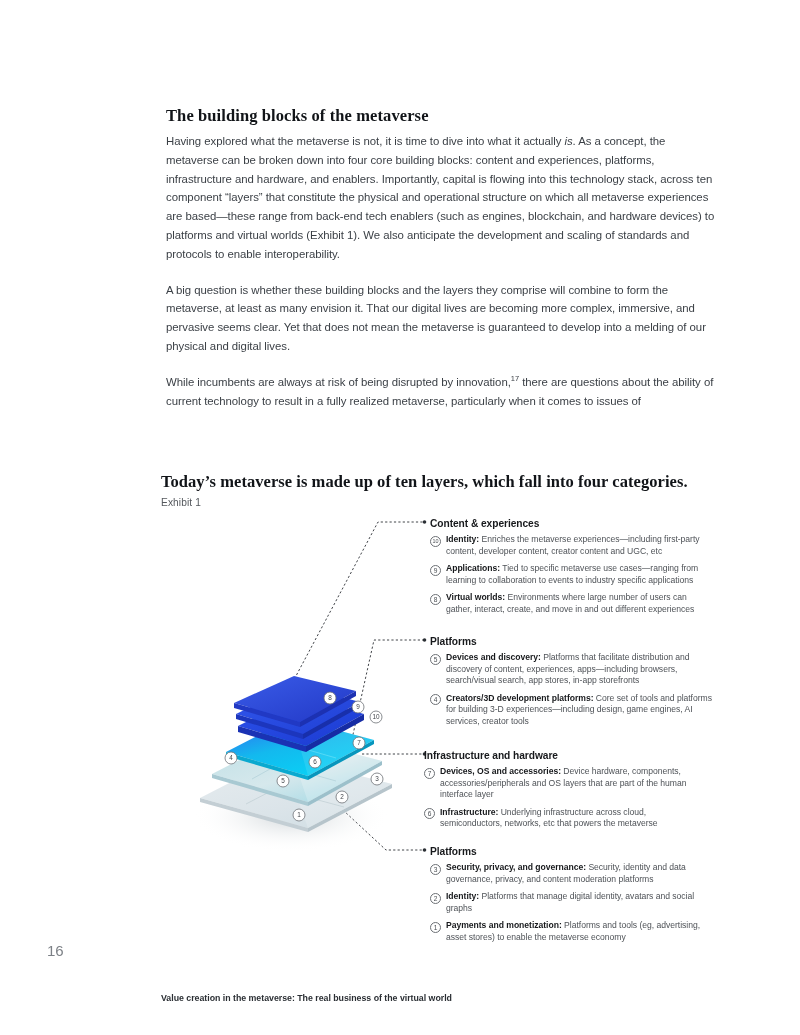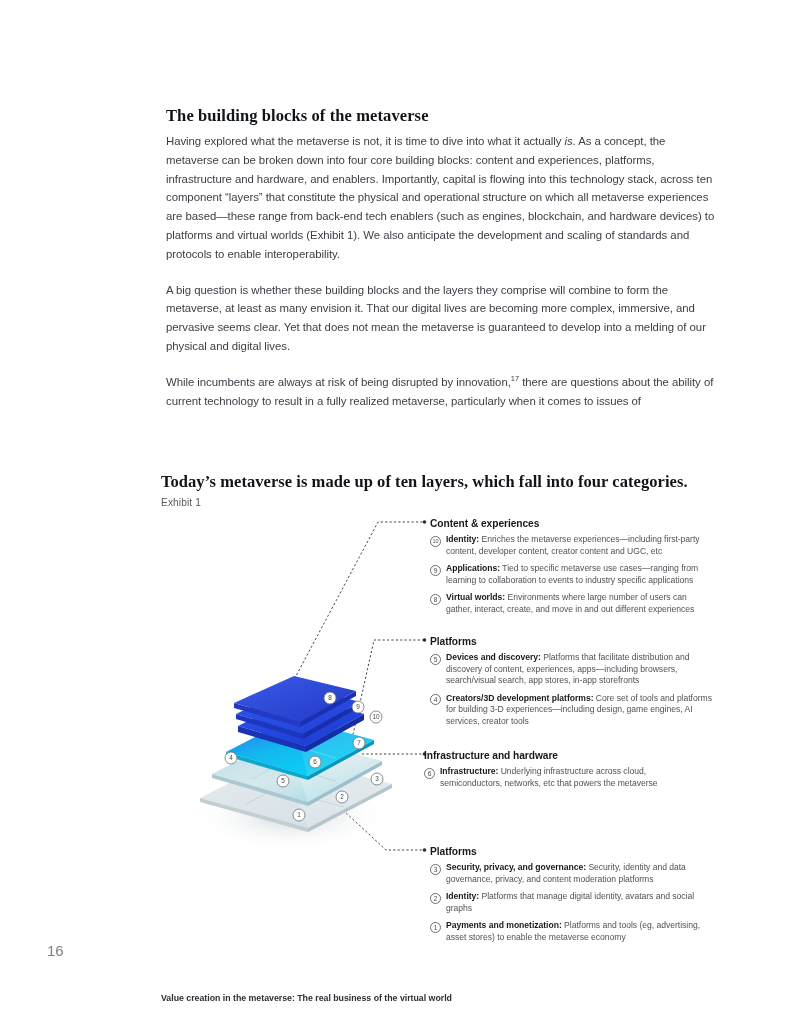--- a/index.html
+++ b/index.html
@@ -287,20 +287,24 @@
             <span class="bnum">4</span>
             <span class="btext"><b>Creators/3D development platforms:</b> Core set of tools and platforms for building 3-D experiences—including design, game engines, AI services, creator tools</span>
           </div>
         </div>
     </div>
 
     <div class="grp grp-infra">
       <div class="grp-title">Infrastructure and hardware</div>
       <div>
           <div class="bullet">
+            <span class="bnum">7</span>
+            <span class="btext"><b>Devices, OS and accessories:</b> Device hardware, components, accessories/peripherals and OS layers that are part of the human interface layer</span>
+          </div>
+          <div class="bullet">
             <span class="bnum">6</span>
             <span class="btext"><b>Infrastructure:</b> Underlying infrastructure across cloud, semiconductors, networks, etc that powers the metaverse</span>
           </div>
         </div>
     </div>
 
     <div class="grp grp-enablers">
       <div class="grp-title">Platforms</div>
       <div>
           <div class="bullet">

